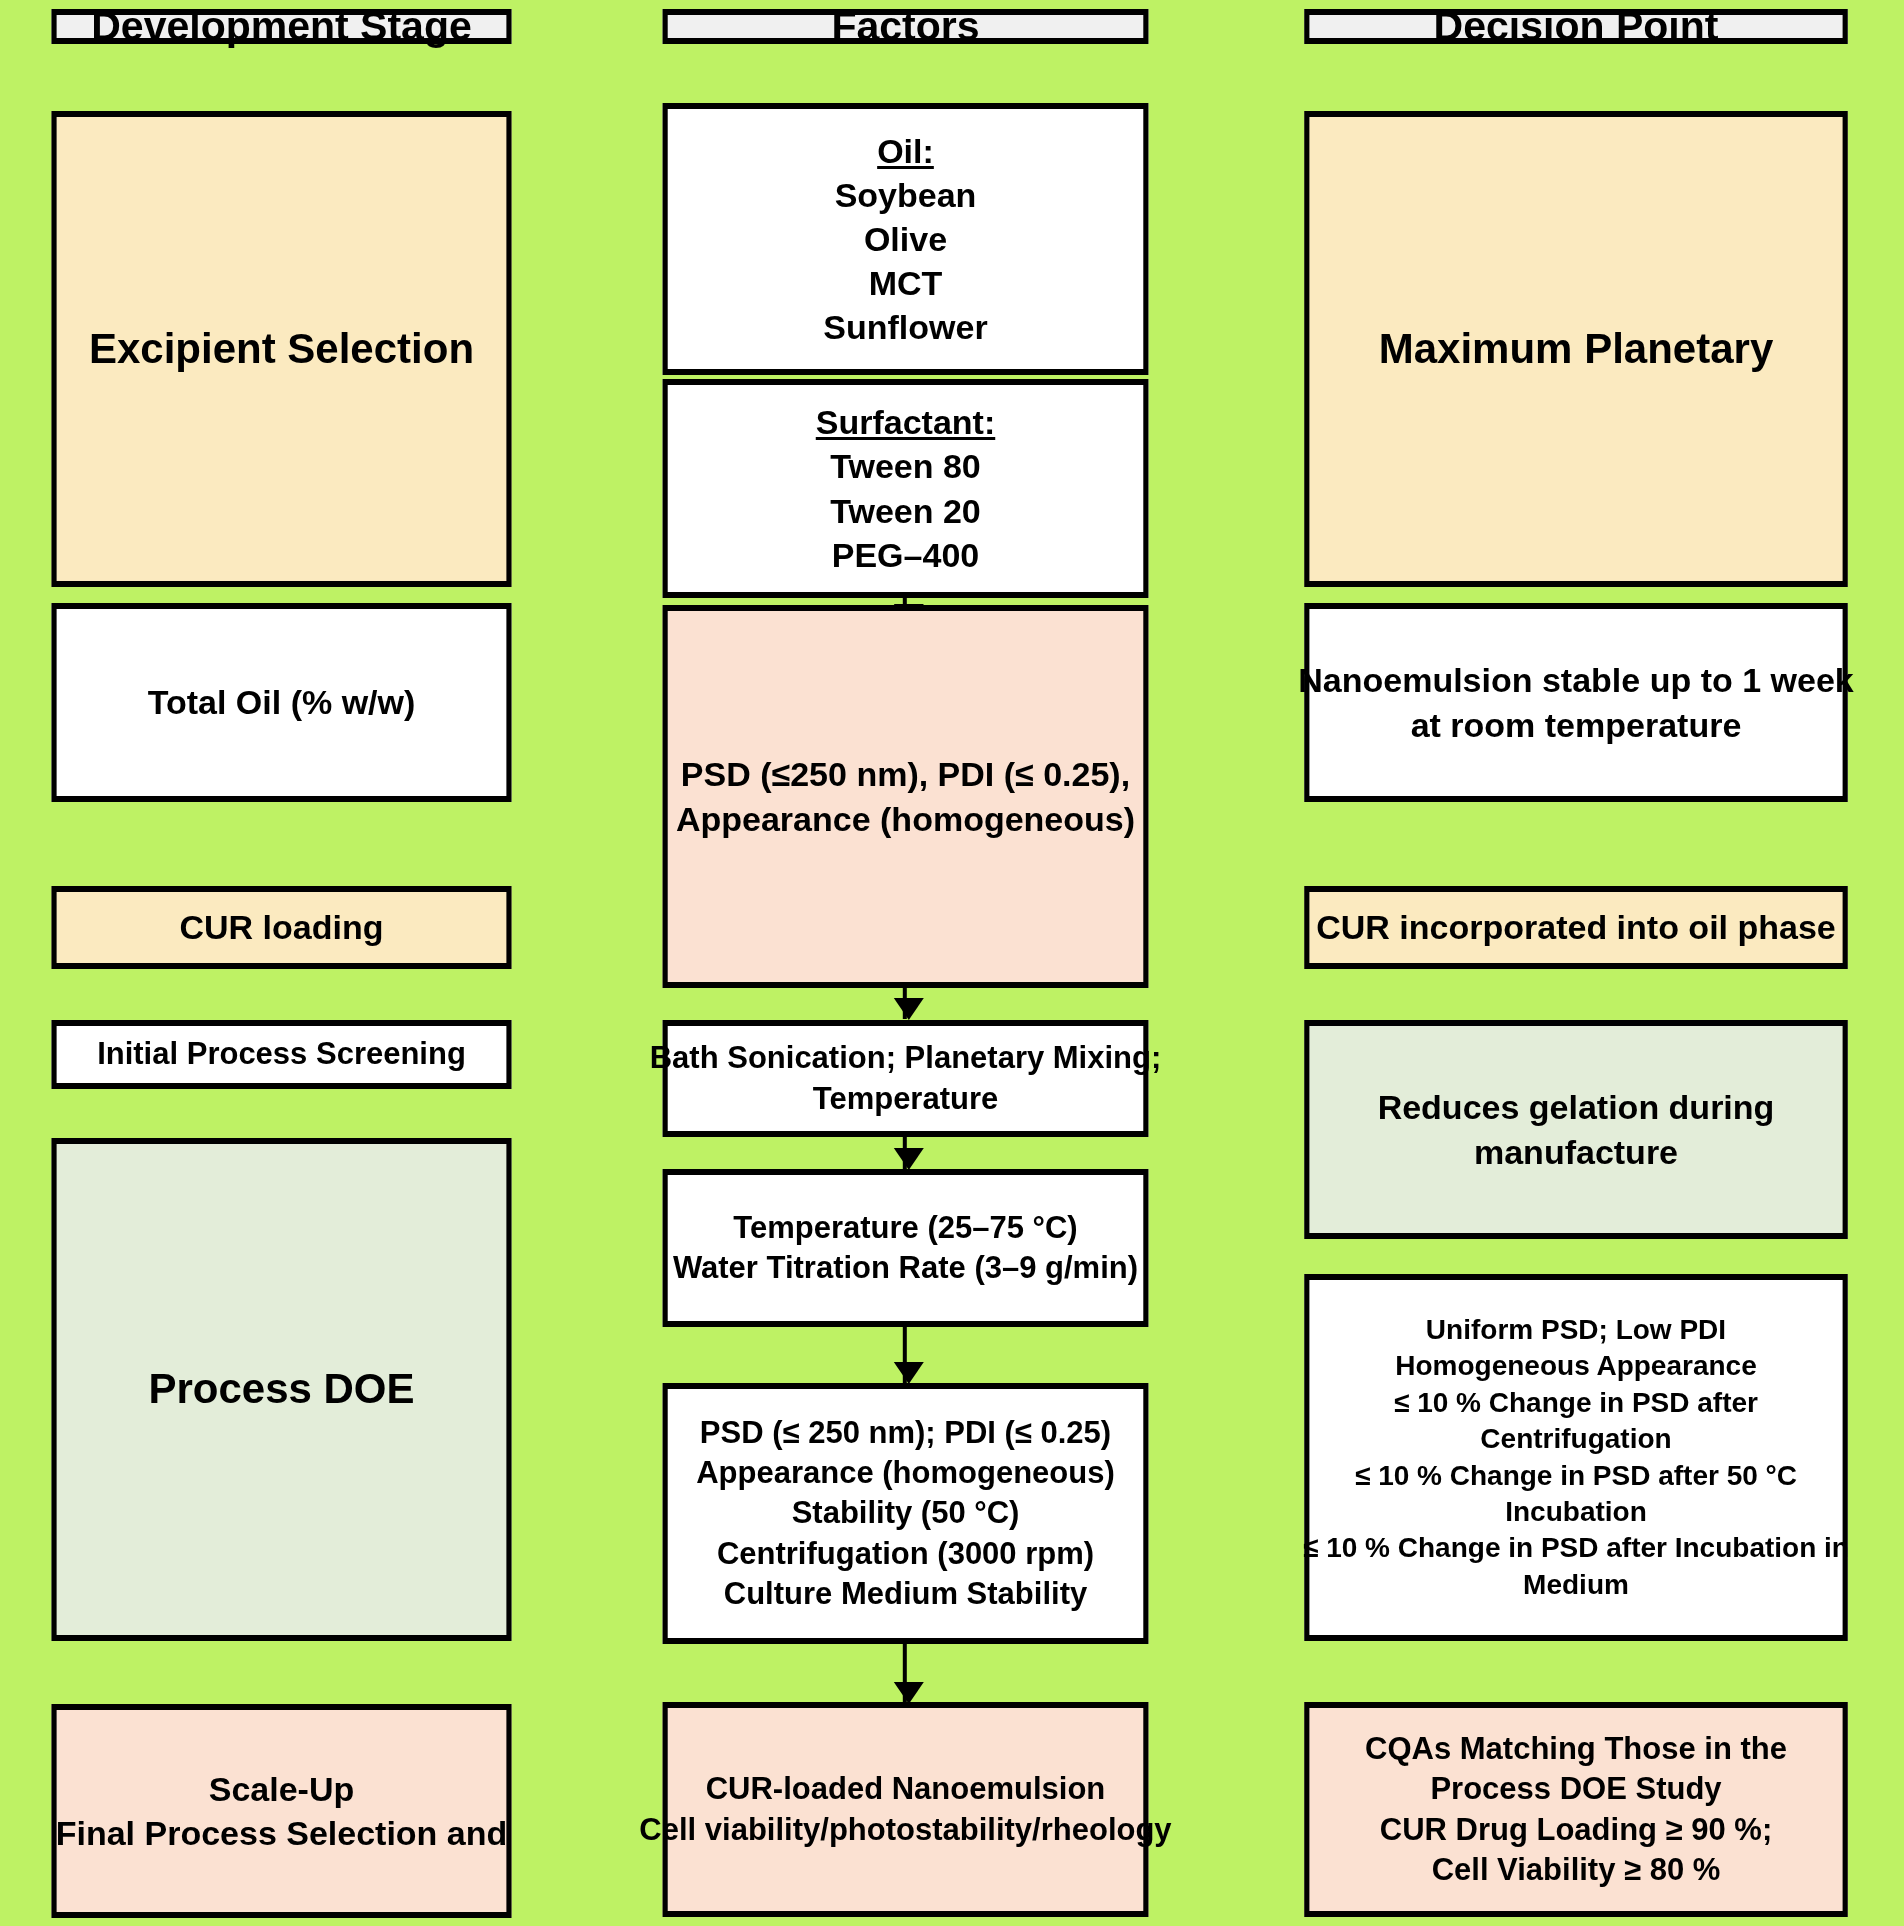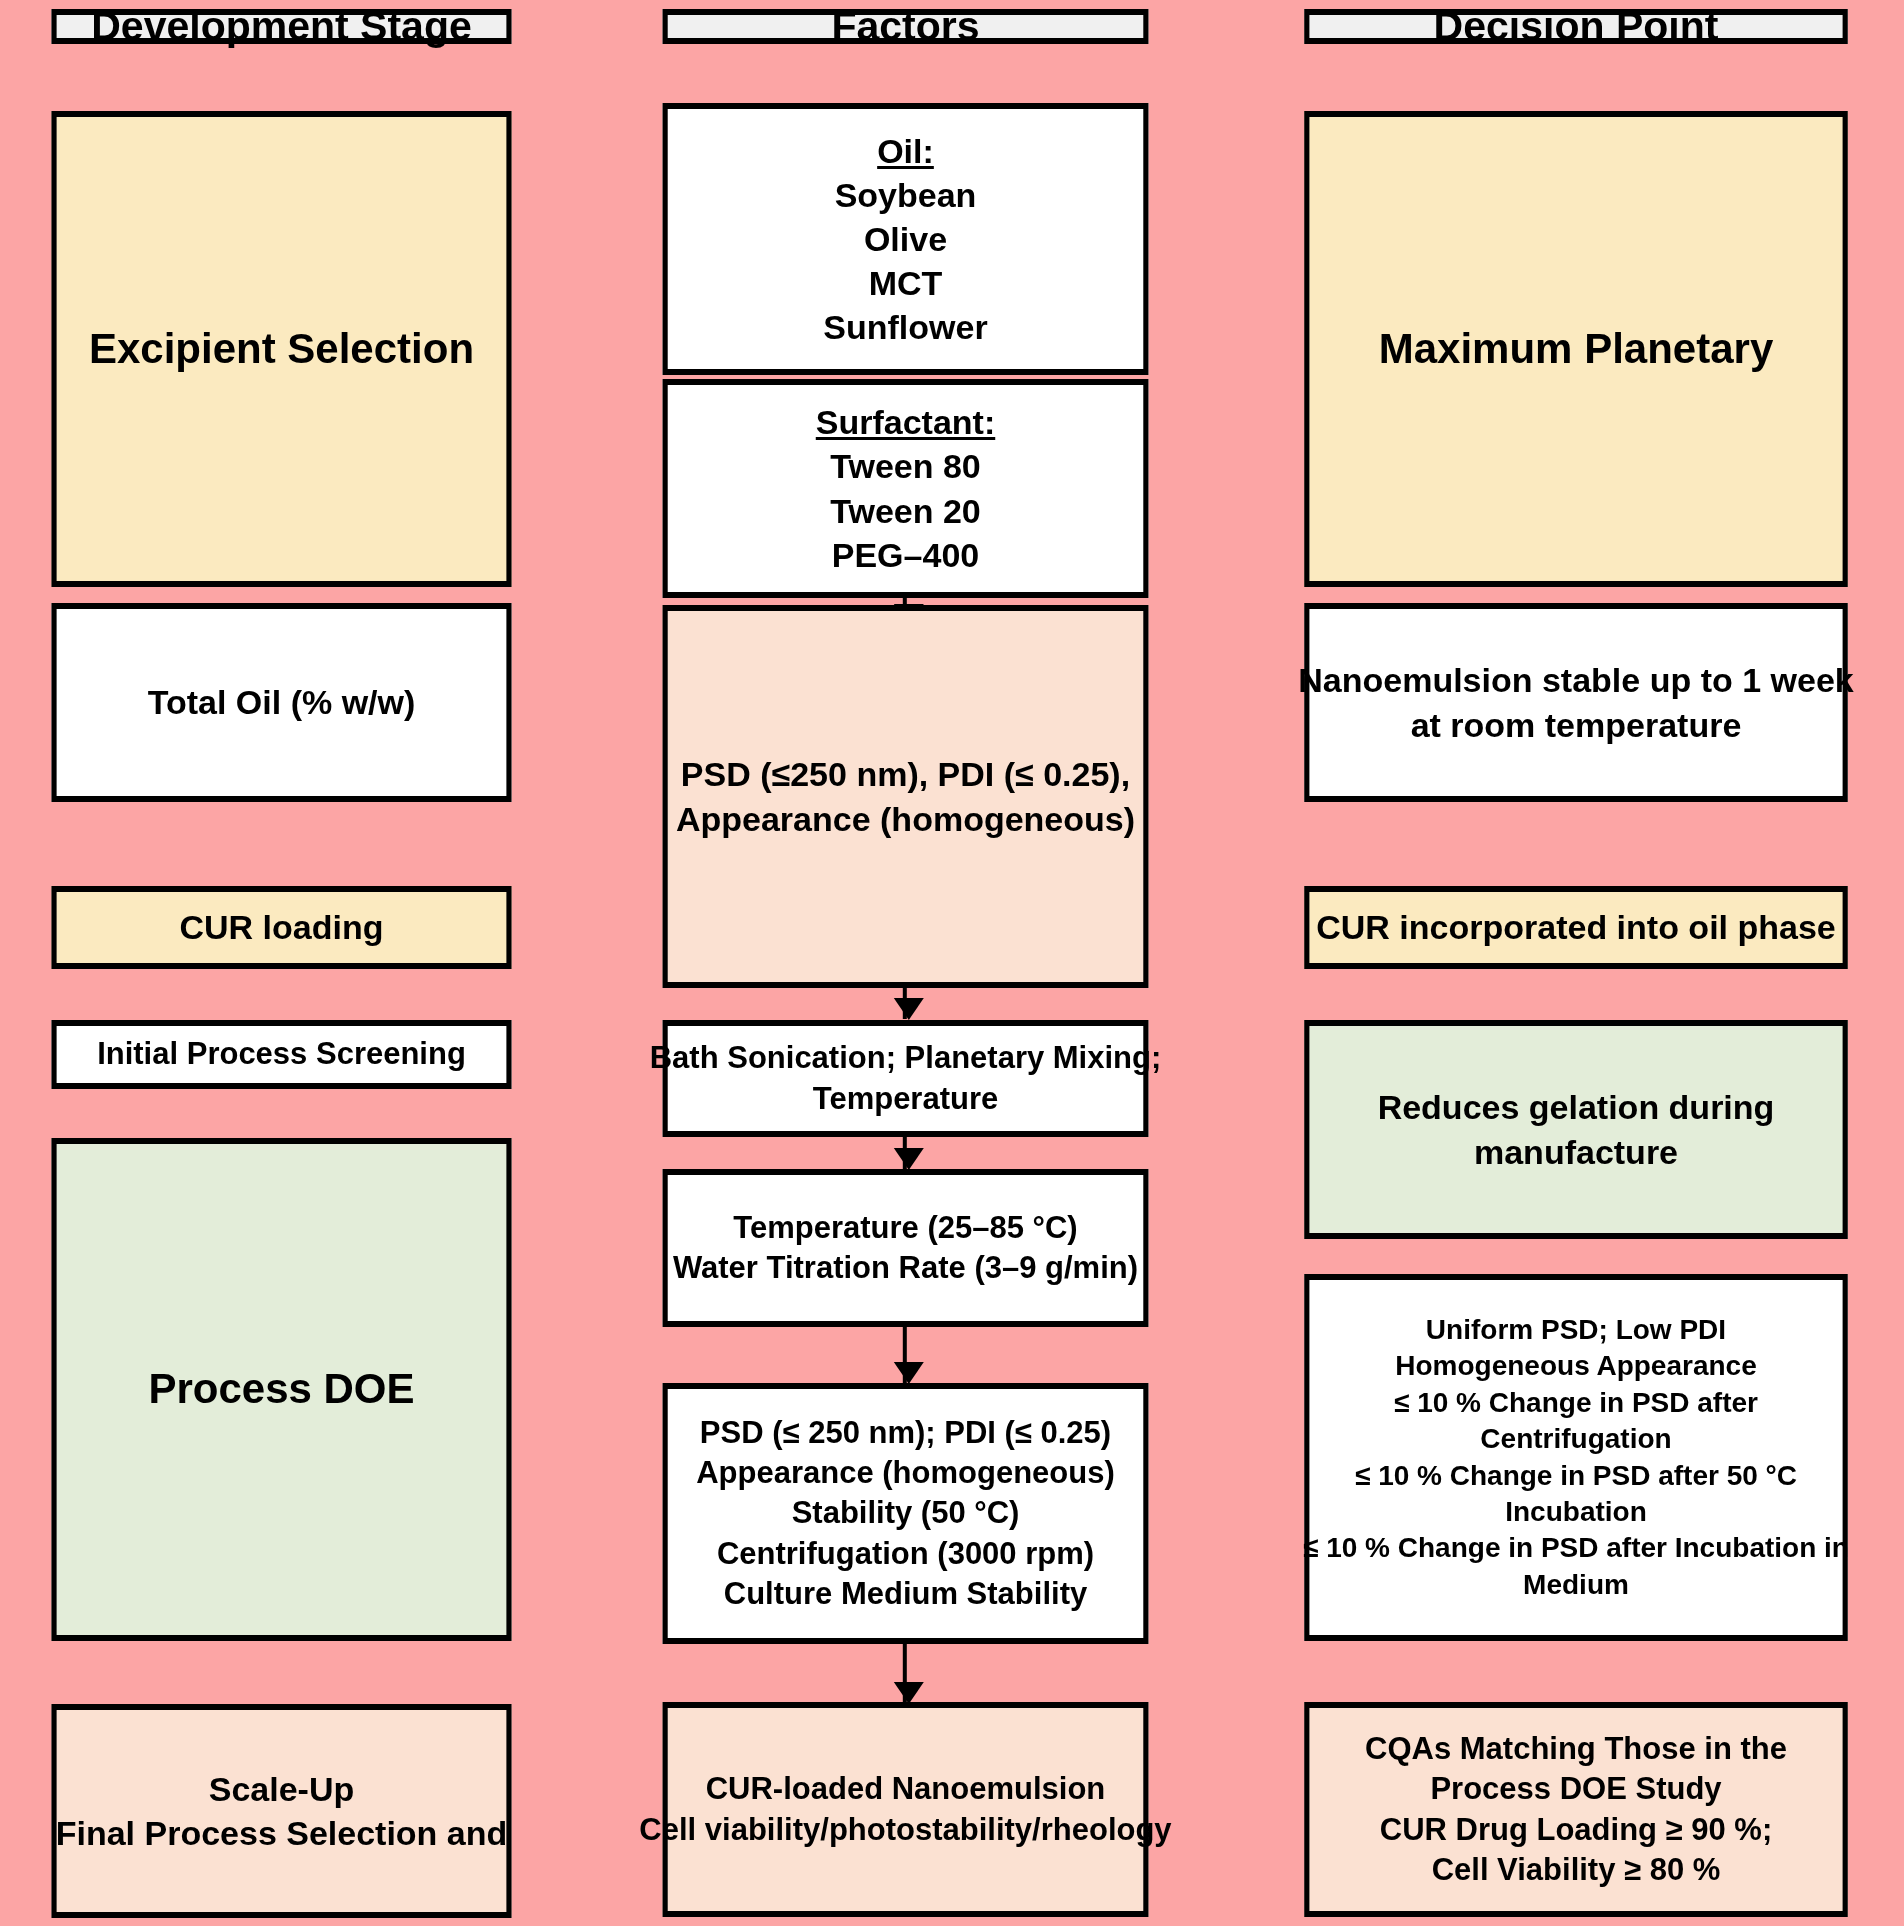--- a/index.html
+++ b/index.html
@@ -8,21 +8,21 @@
     background: #ffffff;
   }
   body {
     font-family: "Liberation Sans", sans-serif;
     color: #000000;
   }
   #canvas {
     position: relative;
     width: 1904px;
     height: 1926px;
-    background: #fca5a5;
+    background: #bef264;
     overflow: hidden;
   }
 
   
   .box {
     position: absolute;
     box-sizing: border-box;
     border: 6.1px solid #000000;
     background: #ffffff;
     display: flex;
@@ -156,21 +156,21 @@
     <div class="inner">
       <div>Bath Sonication; Planetary Mixing;</div>
       <div>Temperature</div>
     </div>
   </div>
 
   <div class="arrow" style="left:905px; top:1137px; height:32px;"></div>
 
   <div class="box white fs-sm" style="left:623px; top:1169px; width:565px; height:158px;">
     <div class="inner">
-      <div>Temperature (25–85 °C)</div>
+      <div>Temperature (25–75 °C)</div>
       <div>Water Titration Rate (3–9 g/min)</div>
     </div>
   </div>
 
   <div class="arrow" style="left:905px; top:1327px; height:56px;"></div>
 
   <div class="box white fs-sm" style="left:623px; top:1383px; width:565px; height:261px;">
     <div class="inner">
       <div>PSD (≤ 250 nm); PDI (≤ 0.25)</div>
       <div>Appearance (homogeneous)</div>

